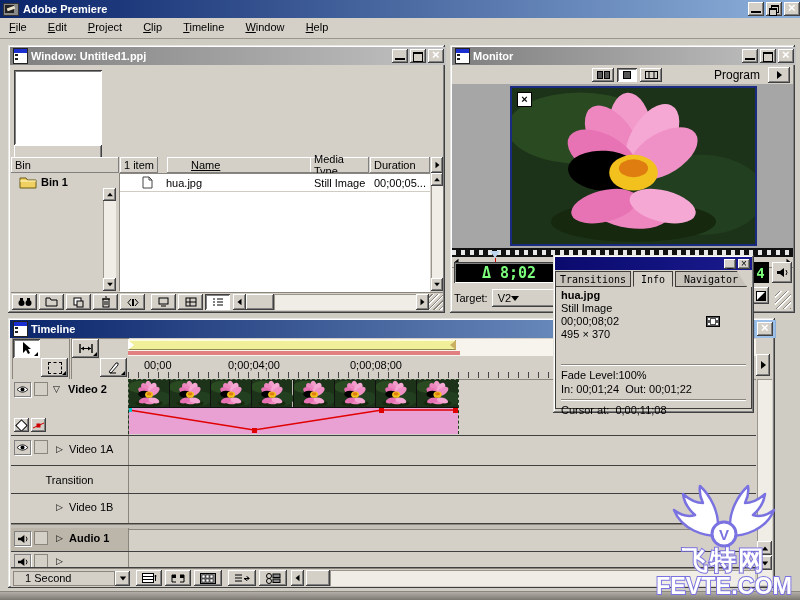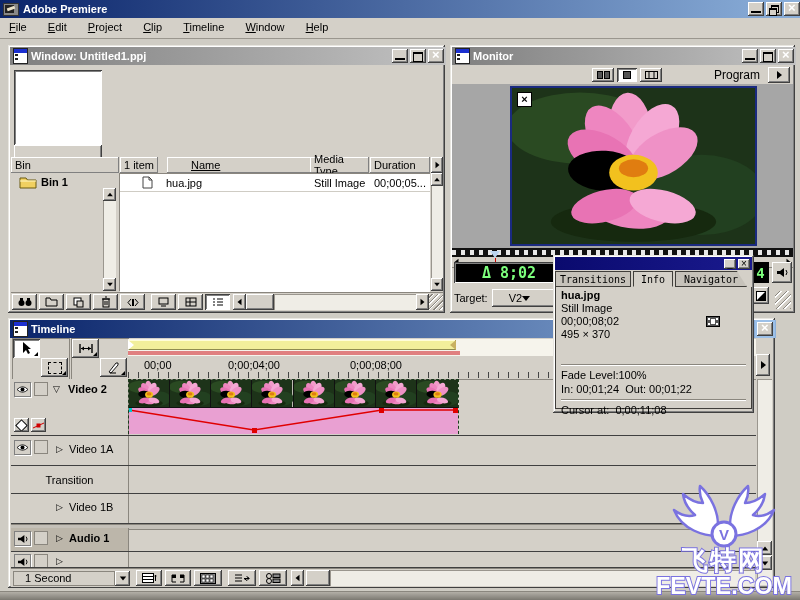--- a/index.html
+++ b/index.html
@@ -305,21 +305,21 @@
       <div style="width:0;height:0;border-top:7px solid #bcd4f0;border-left:5px solid transparent;border-right:5px solid transparent;"></div>
       <div style="width:1px;height:8px;background:#d00000;margin-left:5px;"></div>
     </div>
   </div>
 
   <div class="a lcd sunken" style="left:4px;top:217px;width:110px;height:21px;font-size:15px;">
     <span>Δ 8;02</span>
   </div>
   <div class="a" style="left:4px;top:243px;width:130px;height:20px;display:flex;align-items:center;">
     <span>Target:</span>
-    <div class="btn" style="width:86px;height:18px;margin-left:4px;justify-content:flex-start;padding:0 17px;">
+    <div class="btn" style="width:86px;height:18px;margin-left:4px;justify-content:flex-start;padding:0 6px;">
       <span>V2</span>
       <span class="tri-d"></span>
     </div>
   </div>
   <div class="a lcd" style="left:302px;top:217px;width:17px;height:21px;font-size:14px;">
     <span>4</span>
   </div>
   <div class="a btn" style="left:322px;top:217px;width:20px;height:21px;">
     <svg width="13" height="11" viewBox="0 0 13 11">
       <polygon points="1,4 4,4 8,1 8,10 4,7 1,7" fill="#000"></polygon>

